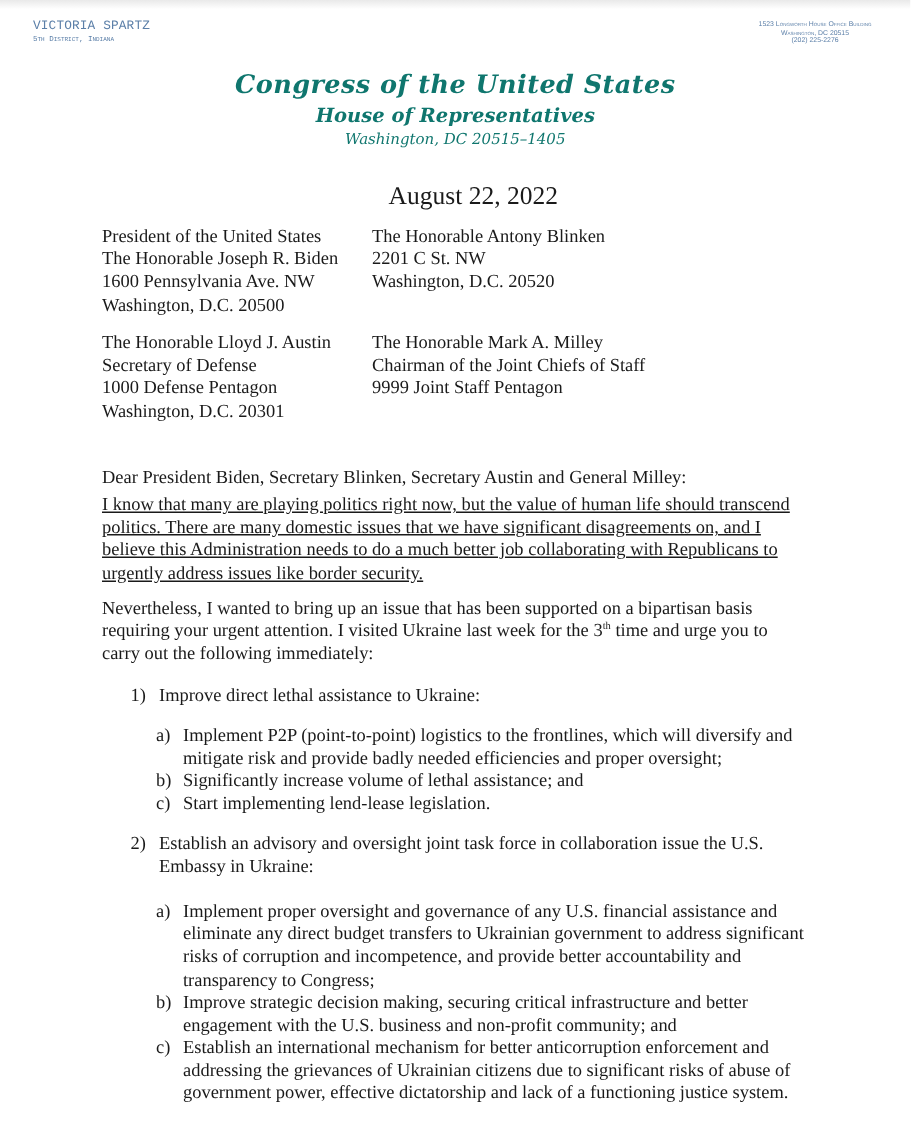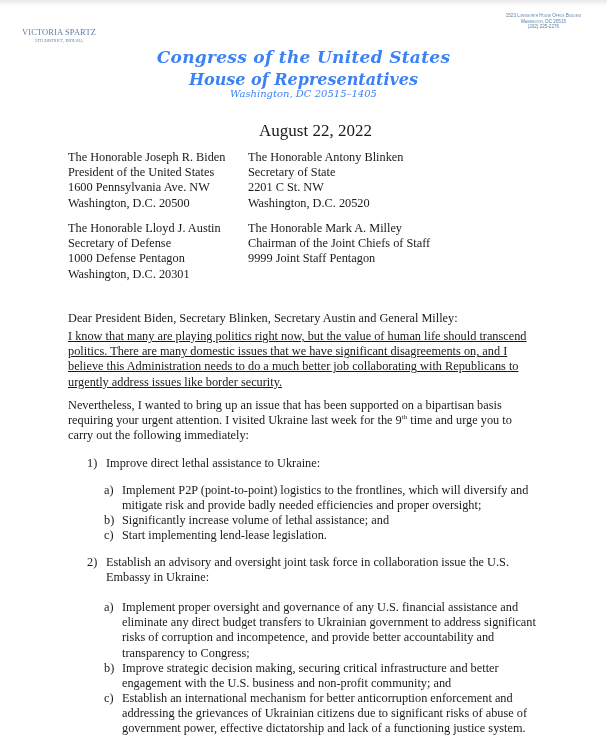--- a/index.html
+++ b/index.html
@@ -6,38 +6,38 @@
     body {
       width: 607px; height: 753px; overflow: hidden; position: relative;
       font-family: "Liberation Serif", "DejaVu Serif", serif;
       color: #1a1a1a;
     }
     .topshade {
       position: absolute; left: 0; top: 0; width: 607px; height: 6px;
       background: linear-gradient(#e9e9e9, #ffffff);
     }
     .lh-left {
-      position: absolute; left: 22px; top: 27px;
-      font-family: Liberation Serif, serif;
-      color: #5b7fa8; text-align: center;
+      position: absolute; left: 22px; top: 12px;
+      font-family: Liberation Mono, monospace;
+      color: #5b7fa8; 
     }
     .lh-name { font-size: 8.5px; letter-spacing: 0.1px; line-height: 10px; }
     .lh-district { font-size: 5px; font-variant: small-caps; line-height: 8px; }
     .lh-right {
       position: absolute; right: 26px; top: 13px;
       font-family: "Liberation Sans", "DejaVu Sans", sans-serif;
       color: #5b7fa8; text-align: center; font-size: 4.6px; line-height: 5.5px;
       font-variant: small-caps;
     }
     .masthead {
       position: absolute; left: 0; width: 607px; text-align: center;
-      color: #3b82f6; font-family: "DejaVu Serif", "Liberation Serif", serif;
+      color: #0f766e; font-family: "DejaVu Serif", "Liberation Serif", serif;
     }
     .mh-congress { top: 47px; font-size: 17px; font-weight: bold; letter-spacing: 0.3px; font-style: italic; }
-    .mh-house { top: 70px; font-size: 16px; font-weight: bold; font-style: italic; }
+    .mh-house { top: 70px; font-size: 13px; font-weight: bold; font-style: italic; }
     .mh-wash { top: 88px; font-size: 10px; font-style: italic; }
     .date {
       position: absolute; left: 12px; width: 607px; top: 121px;
       text-align: center; font-size: 17px;
     }
     .addr {
       position: absolute; font-size: 12.3px; line-height: 15.2px;
     }
     .addr div { white-space: nowrap; }
     .body-text {
@@ -75,28 +75,27 @@
   <div>(202) 225-2276</div>
 </div>
 
 <div class="masthead mh-congress">Congress of the United States</div>
 <div class="masthead mh-house">House of Representatives</div>
 <div class="masthead mh-wash">Washington, DC 20515–1405</div>
 
 <div class="date">August 22, 2022</div>
 
 <div class="addr" style="left:68px; top:150px;">
+  <div>President of the United States</div>
   <div>The Honorable Joseph R. Biden</div>
-  <div>President of the United States</div>
   <div>1600 Pennsylvania Ave. NW</div>
   <div>Washington, D.C. 20500</div>
 </div>
 <div class="addr" style="left:248px; top:150px;">
   <div>The Honorable Antony Blinken</div>
-  <div>Secretary of State</div>
   <div>2201 C St. NW</div>
   <div>Washington, D.C. 20520</div>
 </div>
 <div class="addr" style="left:68px; top:221px;">
   <div>The Honorable Lloyd J. Austin</div>
   <div>Secretary of Defense</div>
   <div>1000 Defense Pentagon</div>
   <div>Washington, D.C. 20301</div>
 </div>
 <div class="addr" style="left:248px; top:221px;">
@@ -105,21 +104,21 @@
   <div>9999 Joint Staff Pentagon</div>
 </div>
 
 <div class="body-text salutation">Dear President Biden, Secretary Blinken, Secretary Austin and General Milley:</div>
 
 <div class="body-text para1">
   <p>I know that many are playing politics right now, but the value of human life should transcend politics. There are many domestic issues that we have significant disagreements on, and I believe this Administration needs to do a much better job collaborating with Republicans to urgently address issues like border security.</p>
 </div>
 
 <div class="body-text para2">
-  <p><span>Nevertheless, I wanted to bring up an issue that has been supported on a bipartisan basis requiring your urgent attention. I visited Ukraine last week for the 9</span><sup>th</sup><span> time and urge you to carry out the following immediately:</span></p>
+  <p><span>Nevertheless, I wanted to bring up an issue that has been supported on a bipartisan basis requiring your urgent attention. I visited Ukraine last week for the 3</span><sup>th</sup><span> time and urge you to carry out the following immediately:</span></p>
 </div>
 
 <div class="list-item lvl1" style="top:456px;">
   <span class="marker">1)</span>
   <span class="item-text">Improve direct lethal assistance to Ukraine:</span>
 </div>
 <div class="list-item lvl2" style="top:483px;">
   <span class="marker">a)</span>
   <span class="item-text">Implement P2P (point-to-point) logistics to the frontlines, which will diversify and mitigate risk and provide badly needed efficiencies and proper oversight;</span>
 </div>

